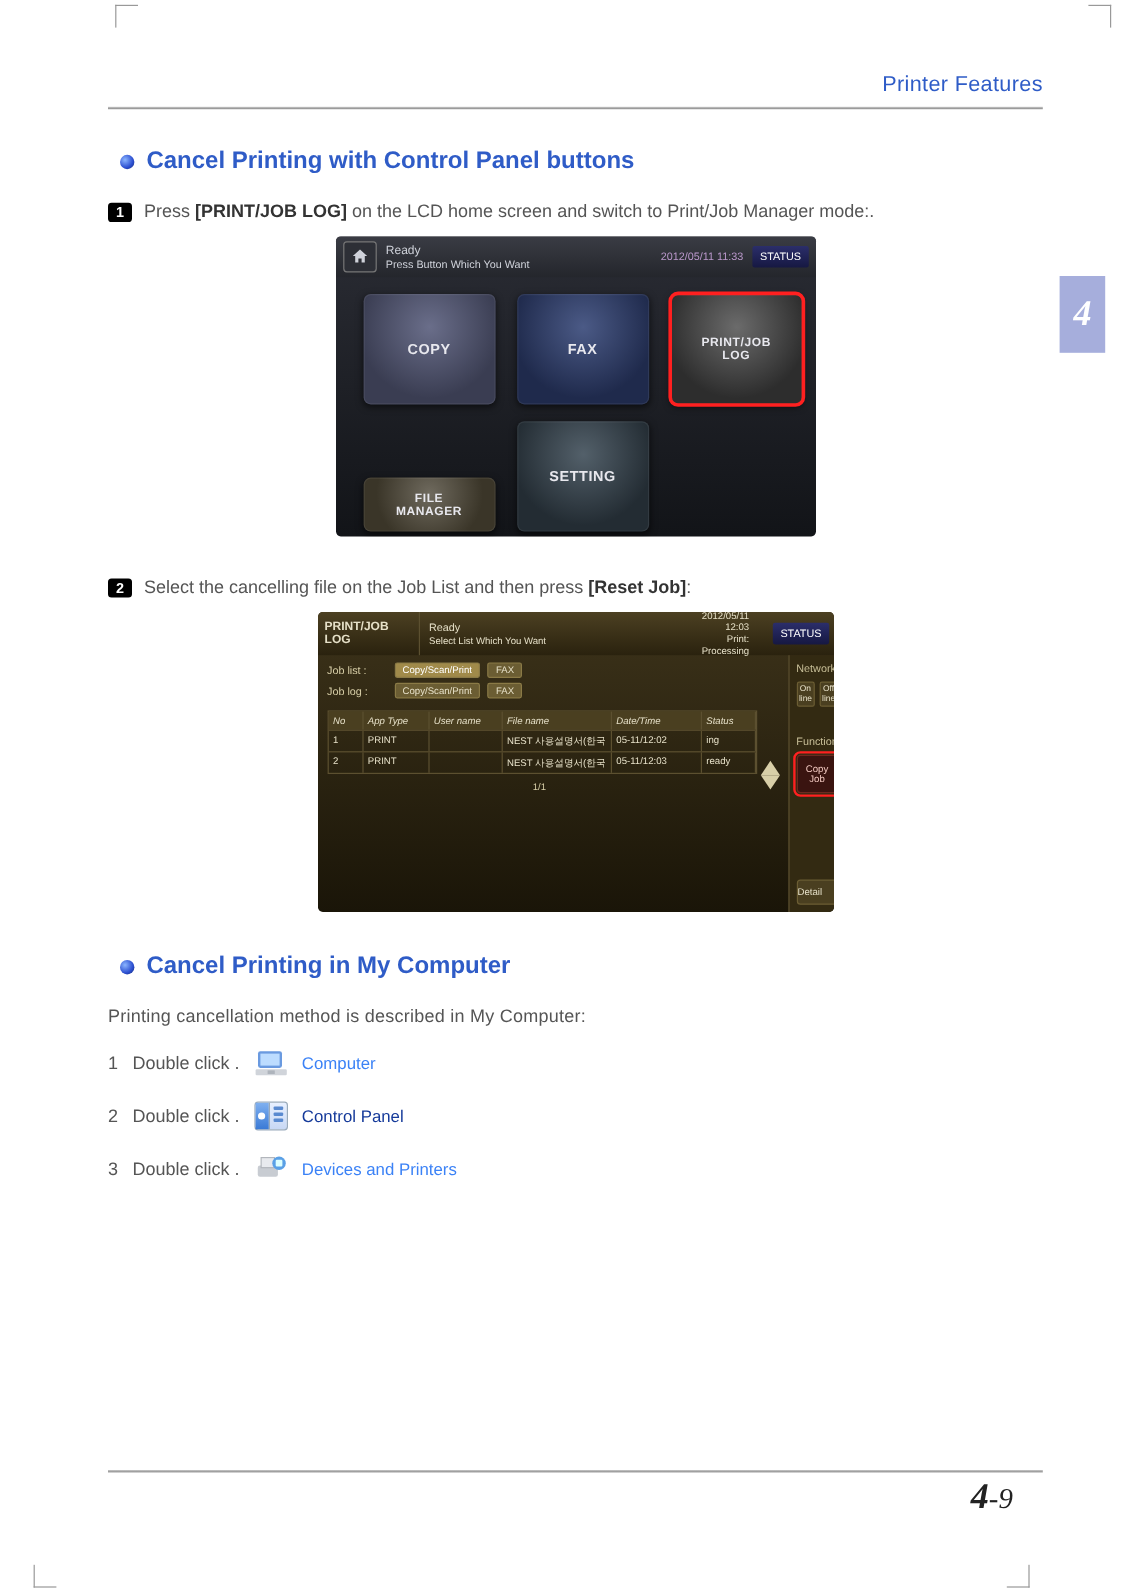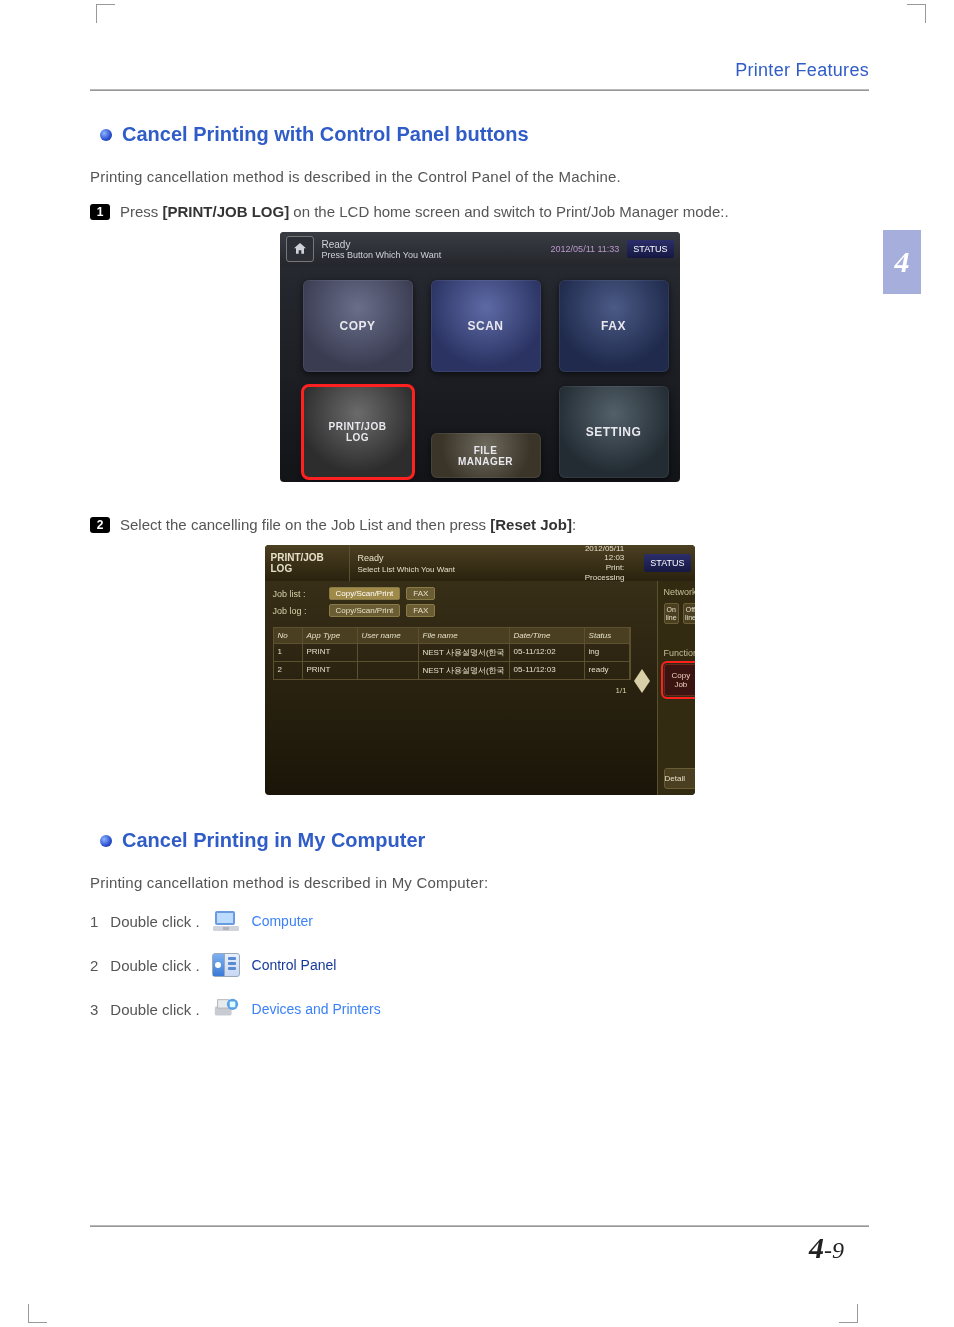--- a/index.html
+++ b/index.html
@@ -103,21 +103,20 @@
 
   <div class="header-title">Printer Features</div>
   <div class="rule"></div>
 
   <div class="side-tab">4</div>
 
   <div class="section-h">
     <span class="bullet-circle"></span>
     <h2>Cancel Printing with Control Panel buttons</h2>
   </div>
-  <p class="lead">Printing cancellation method is described in the Control Panel of the Machine.</p>
 
   <div class="step">
     <span class="num">1</span>
     <span>
       <span>Press </span><span class="bold">[PRINT/JOB LOG]</span><span> on the LCD home screen and switch to Print/Job Manager mode:.</span>
     </span>
   </div>
 
   <div class="screenshot-wrap">
     <div class="lcd1">
@@ -130,23 +129,20 @@
         <div class="stack">
           <div>Ready</div>
           <div>Press Button Which You Want</div>
         </div>
         <div class="ts">2012/05/11 11:33</div>
         <div class="status-btn">STATUS</div>
       </div>
       <div class="lcd1-grid">
         <div class="tile t-copy">
             <span>COPY</span>
-          </div>
-        <div class="tile t-scan">
-            <span>SCAN</span>
           </div>
         <div class="tile t-fax">
             <span>FAX</span>
           </div>
         <div class="tile t-print">
             <span class="sm"><span>PRINT/JOB</span><br><span>LOG</span></span>
           </div>
         <div class="tile t-file">
             <span class="sm"><span>FILE</span><br><span>MANAGER</span></span>
           </div>
@@ -217,21 +213,21 @@
                 </div>
                 <div class="trow">
                   <div class="c-no">2</div>
                   <div class="c-at">PRINT</div>
                   <div class="c-un"></div>
                   <div class="c-fn">NEST 사용설명서(한국</div>
                   <div class="c-dt">05-11/12:03</div>
                   <div class="c-st">ready</div>
                 </div>
               </div>
-              <div style="text-align:right;padding:6px 4px 0 0" class="pgn">1/1</div>
+              <div style="text-align:center;padding:6px 4px 0 0" class="pgn">1/1</div>
             </div>
             <div class="scroll-col">
               <div class="tri up"></div>
               <div class="tri dn"></div>
             </div>
           </div>
         </div>
         <div class="lcd2-side">
           <div class="side-lbl">Network</div>
           <div class="net-btns">

